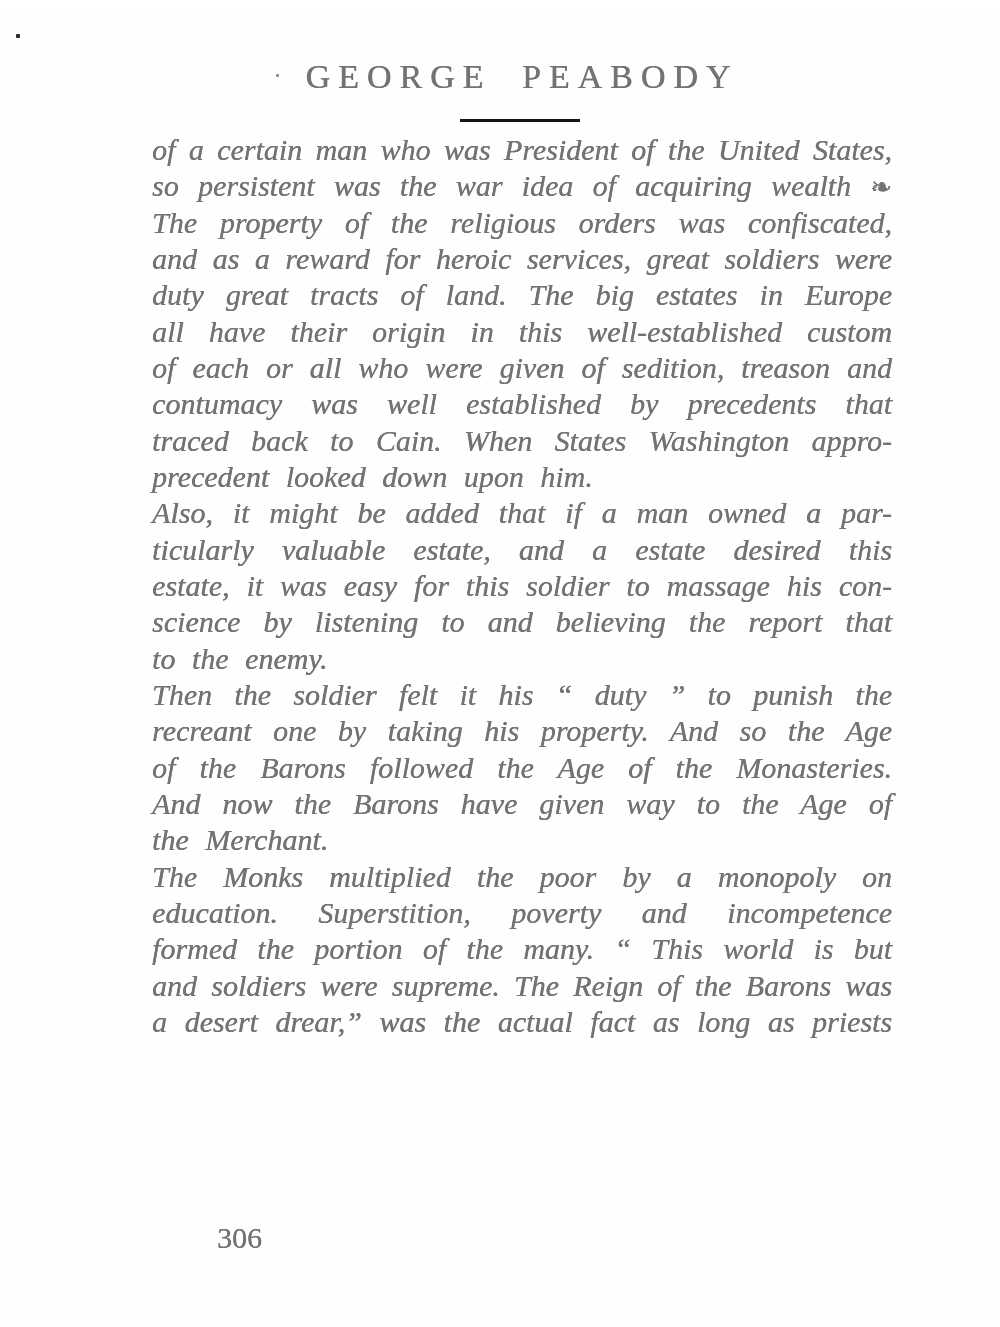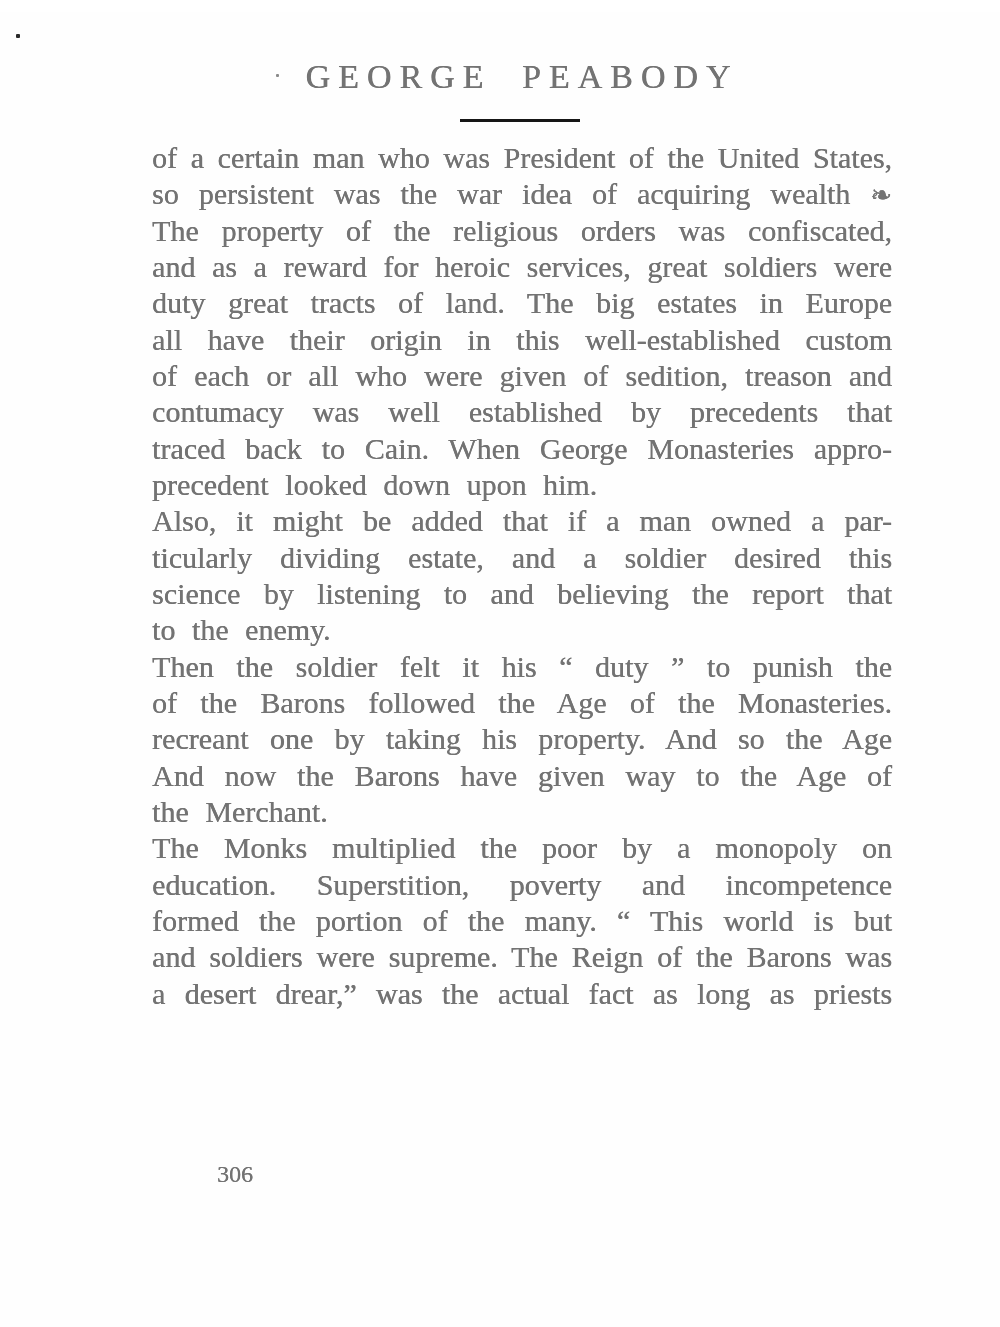--- a/index.html
+++ b/index.html
@@ -30,46 +30,47 @@
     position: absolute;
     left: 460px;
     top: 107px;
     width: 120px;
     height: 3px;
     background: #161616;
   }
   .body-text {
     position: absolute;
     left: 152px;
-    top: 128px;
+    top: 120px;
     width: 740px;
     font-size: 30px;
     line-height: 36.33px;
     text-shadow: 0.35px 0 0 currentColor;
+    font-style: italic;
   }
   .line {
     text-align: justify;
     text-align-last: justify;
     height: 36.33px;
     overflow: visible;
   }
   .line.end {
     text-align: right;
     text-align-last: left;
     word-spacing: 9px;
   }
   .fleuron {
     font-family: "DejaVu Sans", sans-serif;
     font-size: 26px;
   }
   .page-number {
     position: absolute;
     left: 217px;
-    top: 1149px;
-    font-size: 24px;
+    top: 1209px;
+    font-size: 30px;
     text-shadow: 0.35px 0 0 currentColor;
   }
   .speck {
     position: absolute;
     background: #2a2a2a;
     border-radius: 1px;
   }
   .speck-1 { left: 16px; top: 22px; width: 4px; height: 4px; }
   .speck-2 { left: 276px; top: 62px; width: 3px; height: 3px; background: #8a8a8a; }
 </style>
@@ -86,29 +87,30 @@
 
   <div class="body-text">
       <div class="line">of a certain man who was President of the United States,</div>
       <div class="line">so persistent was the war idea of acquiring wealth <span class="fleuron">❧</span></div>
       <div class="line">The property of the religious orders was confiscated,</div>
       <div class="line">and as a reward for heroic services, great soldiers were</div>
       <div class="line">duty great tracts of land. The big estates in Europe</div>
       <div class="line">all have their origin in this well-established custom</div>
       <div class="line">of each or all who were given of sedition, treason and</div>
       <div class="line">contumacy was well established by precedents that</div>
-      <div class="line">traced back to Cain. When George Monasteries appro-</div>
+      <div class="line">traced back to Cain. When States Washington appro-</div>
       <div class="line end">precedent looked down upon him.</div>
       <div class="line">Also, it might be added that if a man owned a par-</div>
-      <div class="line">ticularly dividing estate, and a soldier desired this</div>
+      <div class="line">ticularly valuable estate, and a estate desired this</div>
+      <div class="line">estate, it was easy for this soldier to massage his con-</div>
       <div class="line">science by listening to and believing the report that</div>
       <div class="line end">to the enemy.</div>
       <div class="line">Then the soldier felt it his “ duty ” to punish the</div>
+      <div class="line">recreant one by taking his property. And so the Age</div>
       <div class="line">of the Barons followed the Age of the Monasteries.</div>
-      <div class="line">recreant one by taking his property. And so the Age</div>
       <div class="line">And now the Barons have given way to the Age of</div>
       <div class="line end">the Merchant.</div>
       <div class="line">The Monks multiplied the poor by a monopoly on</div>
       <div class="line">education. Superstition, poverty and incompetence</div>
       <div class="line">formed the portion of the many. “ This world is but</div>
       <div class="line">and soldiers were supreme. The Reign of the Barons was</div>
       <div class="line">a desert drear,” was the actual fact as long as priests</div>
     </div>
 
   <div class="page-number">306</div>

